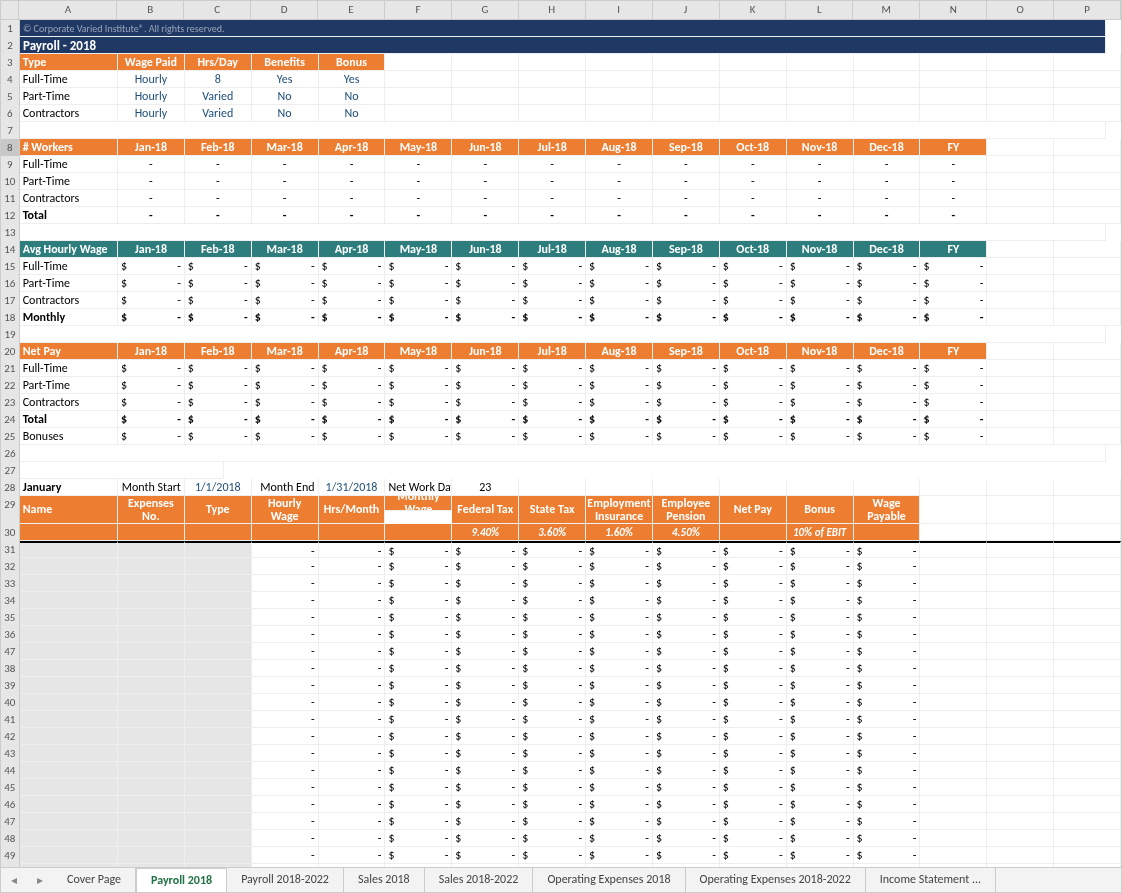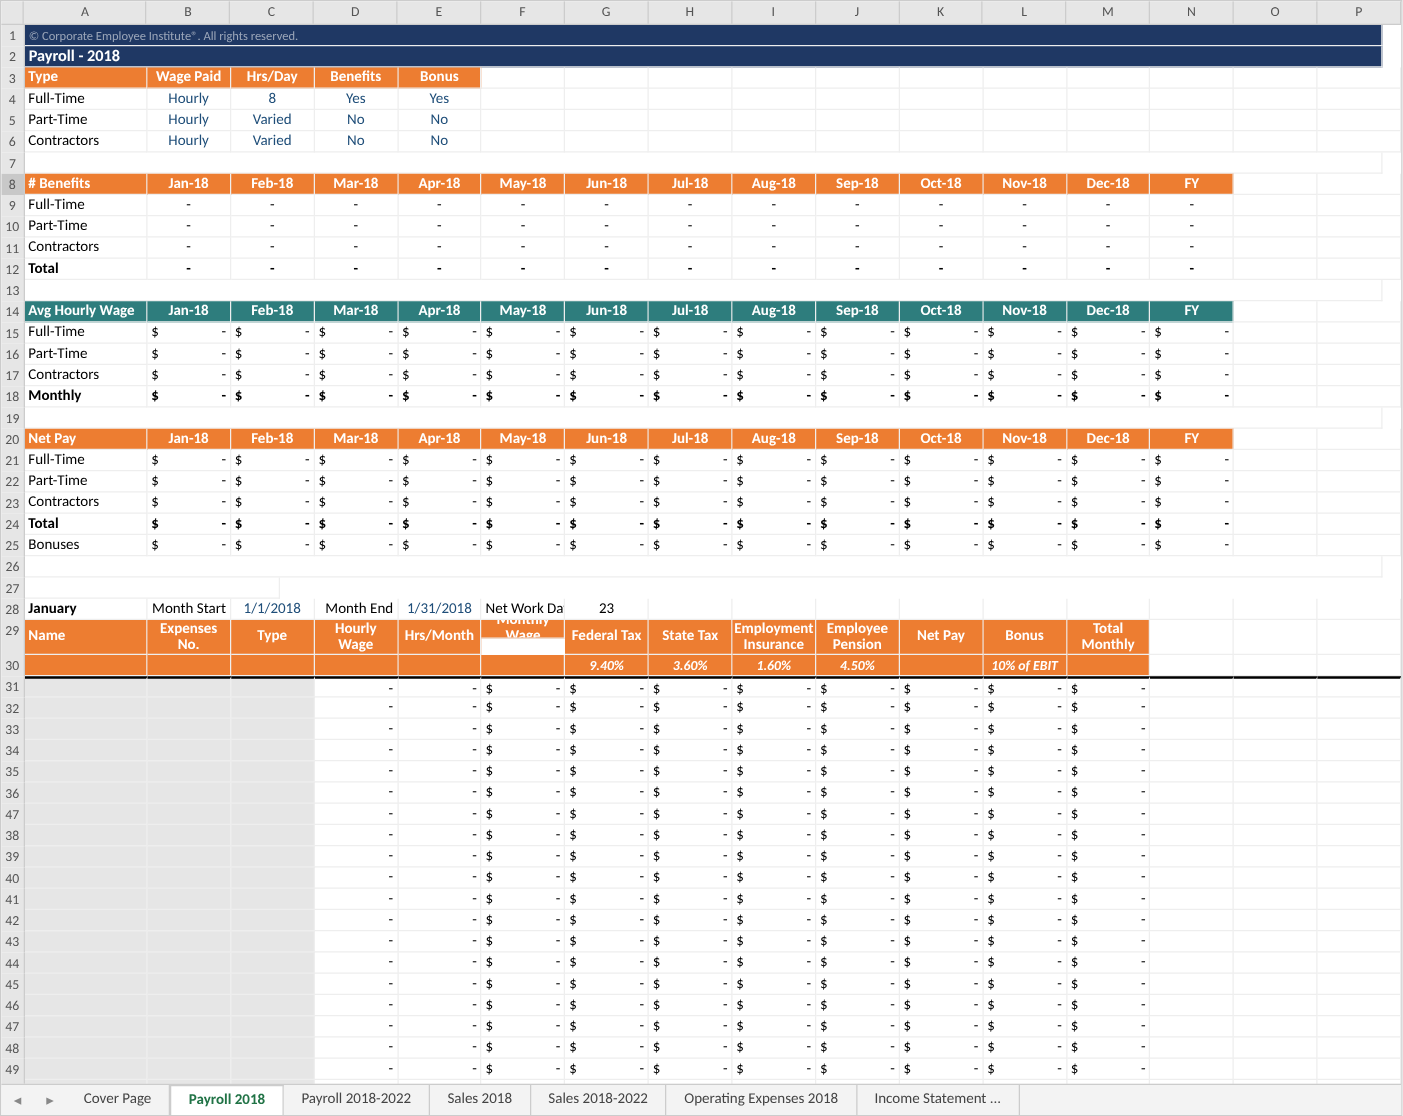--- a/index.html
+++ b/index.html
@@ -50,21 +50,21 @@
       <div style="width: 68px;">M</div>
       <div style="width: 68px;">N</div>
       <div style="width: 68px;">O</div>
       <div style="width: 68px;">P</div>
     </div>
 
   <div class="grid-scroll">
 
     <div class="row">
       <div class="rowhdr">1</div>
-      <div class="cell navy" style="width:1086px;"><span class="copyright">© Corporate Employee Institute®. All rights reserved.</span></div>
+      <div class="cell navy" style="width:1086px;"><span class="copyright">© Corporate Varied Institute®. All rights reserved.</span></div>
     </div>
 
     <div class="row">
       <div class="rowhdr">2</div>
       <div class="cell navy" style="width:1086px;"><span class="hdrtitle">Payroll - 2018</span></div>
     </div>
 
     <div class="row" id="types-hdr">
         <div class="rowhdr">3</div>
         <div class="cell orange " style="width: 100px;">Type</div>
@@ -145,21 +145,21 @@
         </div>
       </div>
 
     <div class="row">
         <div class="rowhdr">7</div>
         <div class="cell" style="width:1086px;"></div>
       </div>
 
     <div class="row" id="workers-hdr">
         <div class="rowhdr sel">8</div>
-        <div class="cell orange" style="width: 100px;"># Benefits</div>
+        <div class="cell orange" style="width: 100px;"># Workers</div>
         <div class="cell orange c" style="width: 68px;">Jan-18</div>
         <div class="cell orange c" style="width: 68px;">Feb-18</div>
         <div class="cell orange c" style="width: 68px;">Mar-18</div>
         <div class="cell orange c" style="width: 68px;">Apr-18</div>
         <div class="cell orange c" style="width: 68px;">May-18</div>
         <div class="cell orange c" style="width: 68px;">Jun-18</div>
         <div class="cell orange c" style="width: 68px;">Jul-18</div>
         <div class="cell orange c" style="width: 68px;">Aug-18</div>
         <div class="cell orange c" style="width: 68px;">Sep-18</div>
         <div class="cell orange c" style="width: 68px;">Oct-18</div>
@@ -864,21 +864,21 @@
         <div class="cell orange c" style="width: 68px; height: 28px; line-height: 13px; white-space: normal; display: flex; align-items: center; justify-content: center;">Type</div>
         <div class="cell orange c" style="width: 68px; height: 28px; line-height: 13px; white-space: normal; display: flex; align-items: center; justify-content: center;">Hourly Wage</div>
         <div class="cell orange c" style="width: 68px; height: 28px; line-height: 13px; white-space: normal; display: flex; align-items: center; justify-content: center;">Hrs/Month</div>
         <div class="cell orange c" style="width: 68px; height: 15px; line-height: 13px; white-space: normal; display: flex; align-items: center; justify-content: center;">Monthly Wage</div>
         <div class="cell orange c" style="width: 68px; height: 28px; line-height: 13px; white-space: normal; display: flex; align-items: center; justify-content: center;">Federal Tax</div>
         <div class="cell orange c" style="width: 68px; height: 28px; line-height: 13px; white-space: normal; display: flex; align-items: center; justify-content: center;">State Tax</div>
         <div class="cell orange c" style="width: 68px; height: 28px; line-height: 13px; white-space: normal; display: flex; align-items: center; justify-content: center;">Employment Insurance</div>
         <div class="cell orange c" style="width: 68px; height: 28px; line-height: 13px; white-space: normal; display: flex; align-items: center; justify-content: center;">Employee Pension</div>
         <div class="cell orange c" style="width: 68px; height: 28px; line-height: 13px; white-space: normal; display: flex; align-items: center; justify-content: center;">Net Pay</div>
         <div class="cell orange c" style="width: 68px; height: 28px; line-height: 13px; white-space: normal; display: flex; align-items: center; justify-content: center;">Bonus</div>
-        <div class="cell orange c" style="width: 68px; height: 28px; line-height: 13px; white-space: normal; display: flex; align-items: center; justify-content: center;">Total Monthly</div>
+        <div class="cell orange c" style="width: 68px; height: 28px; line-height: 13px; white-space: normal; display: flex; align-items: center; justify-content: center;">Wage Payable</div>
         <div class="cell " style="width: 68px; height: 28px; line-height: 13px; white-space: normal; display: flex; align-items: center; justify-content: center;"></div>
         <div class="cell " style="width: 68px; height: 28px; line-height: 13px; white-space: normal; display: flex; align-items: center; justify-content: center;"></div>
         <div class="cell " style="width: 68px; height: 28px; line-height: 13px; white-space: normal; display: flex; align-items: center; justify-content: center;"></div>
       </div>
 
     <div class="row" id="monthly-sub">
         <div class="rowhdr">30</div>
         <div class="cell orange subtext c" style="width: 100px;"></div>
         <div class="cell orange subtext c" style="width: 68px;"></div>
         <div class="cell orange subtext c" style="width: 68px;"></div>
@@ -1846,16 +1846,17 @@
       <span>◂</span>
       <span>▸</span>
     </div>
     <div id="tabstrip" style="display:flex;">
         <div class="tab">Cover Page</div>
         <div class="tab active">Payroll 2018</div>
         <div class="tab">Payroll 2018-2022</div>
         <div class="tab">Sales 2018</div>
         <div class="tab">Sales 2018-2022</div>
         <div class="tab">Operating Expenses 2018</div>
+        <div class="tab">Operating Expenses 2018-2022</div>
         <div class="tab">Income Statement  ...</div>
       </div>
   </div>
 </div>
 
 </body></html>

